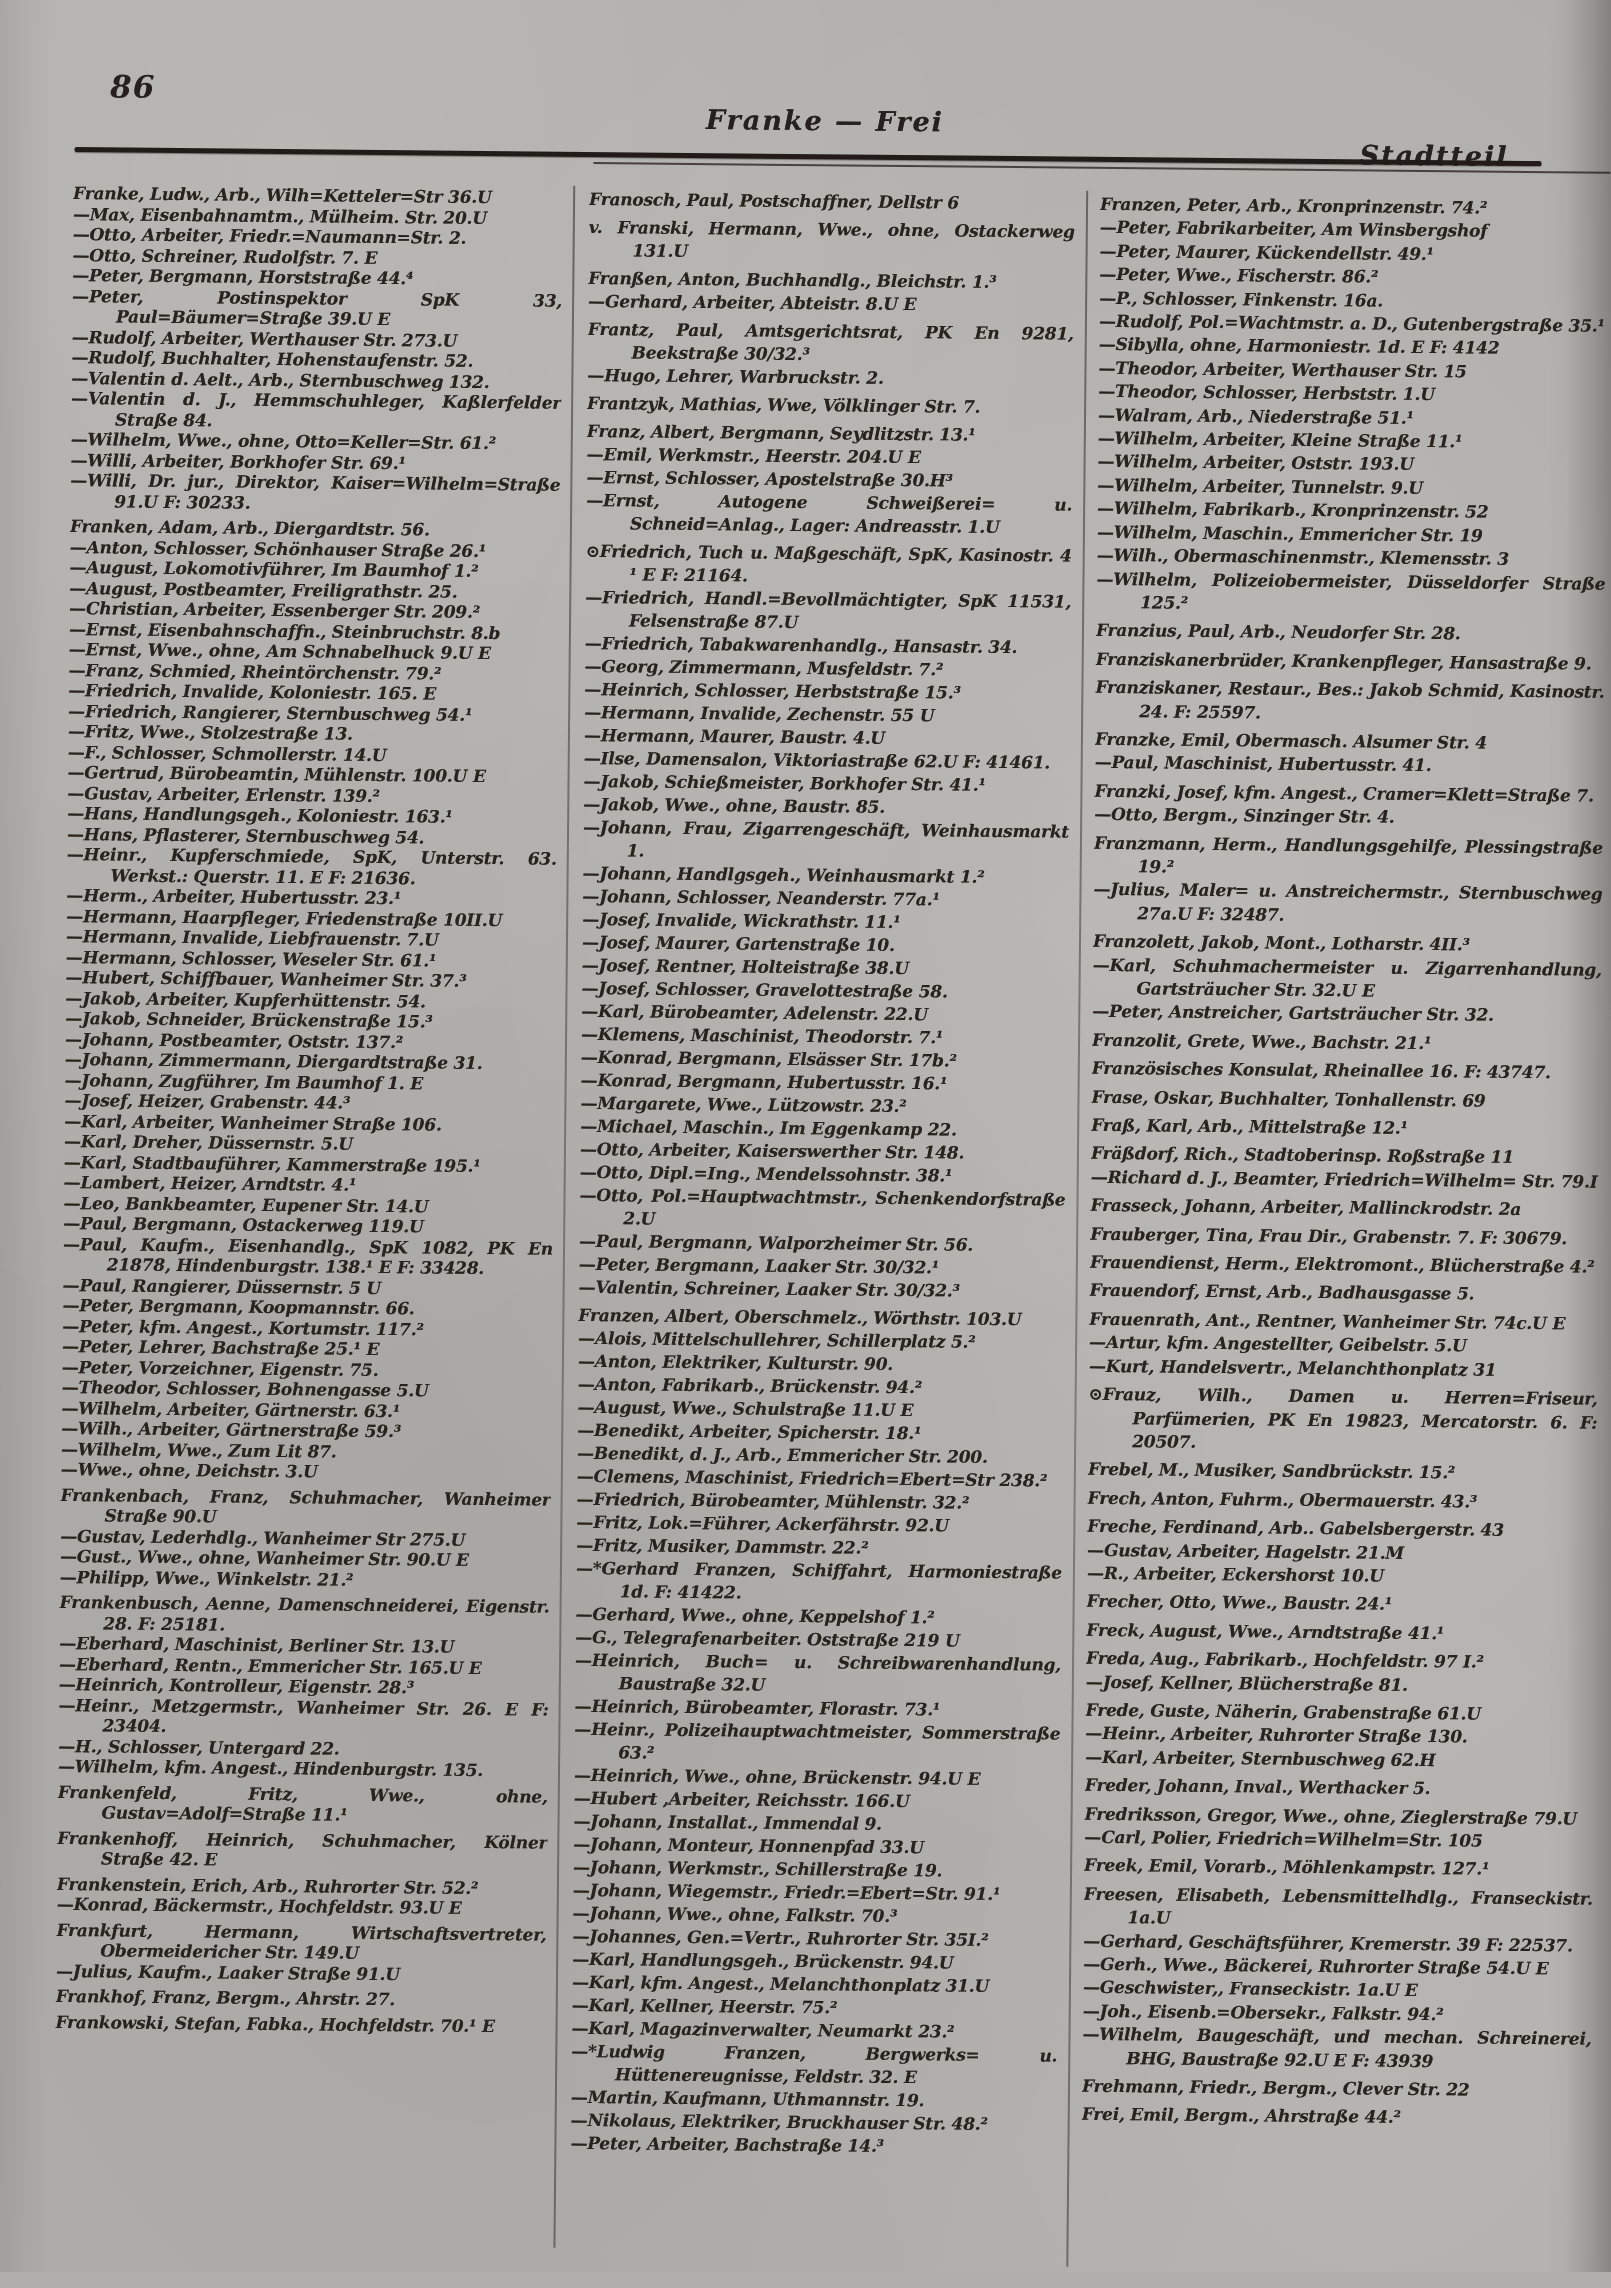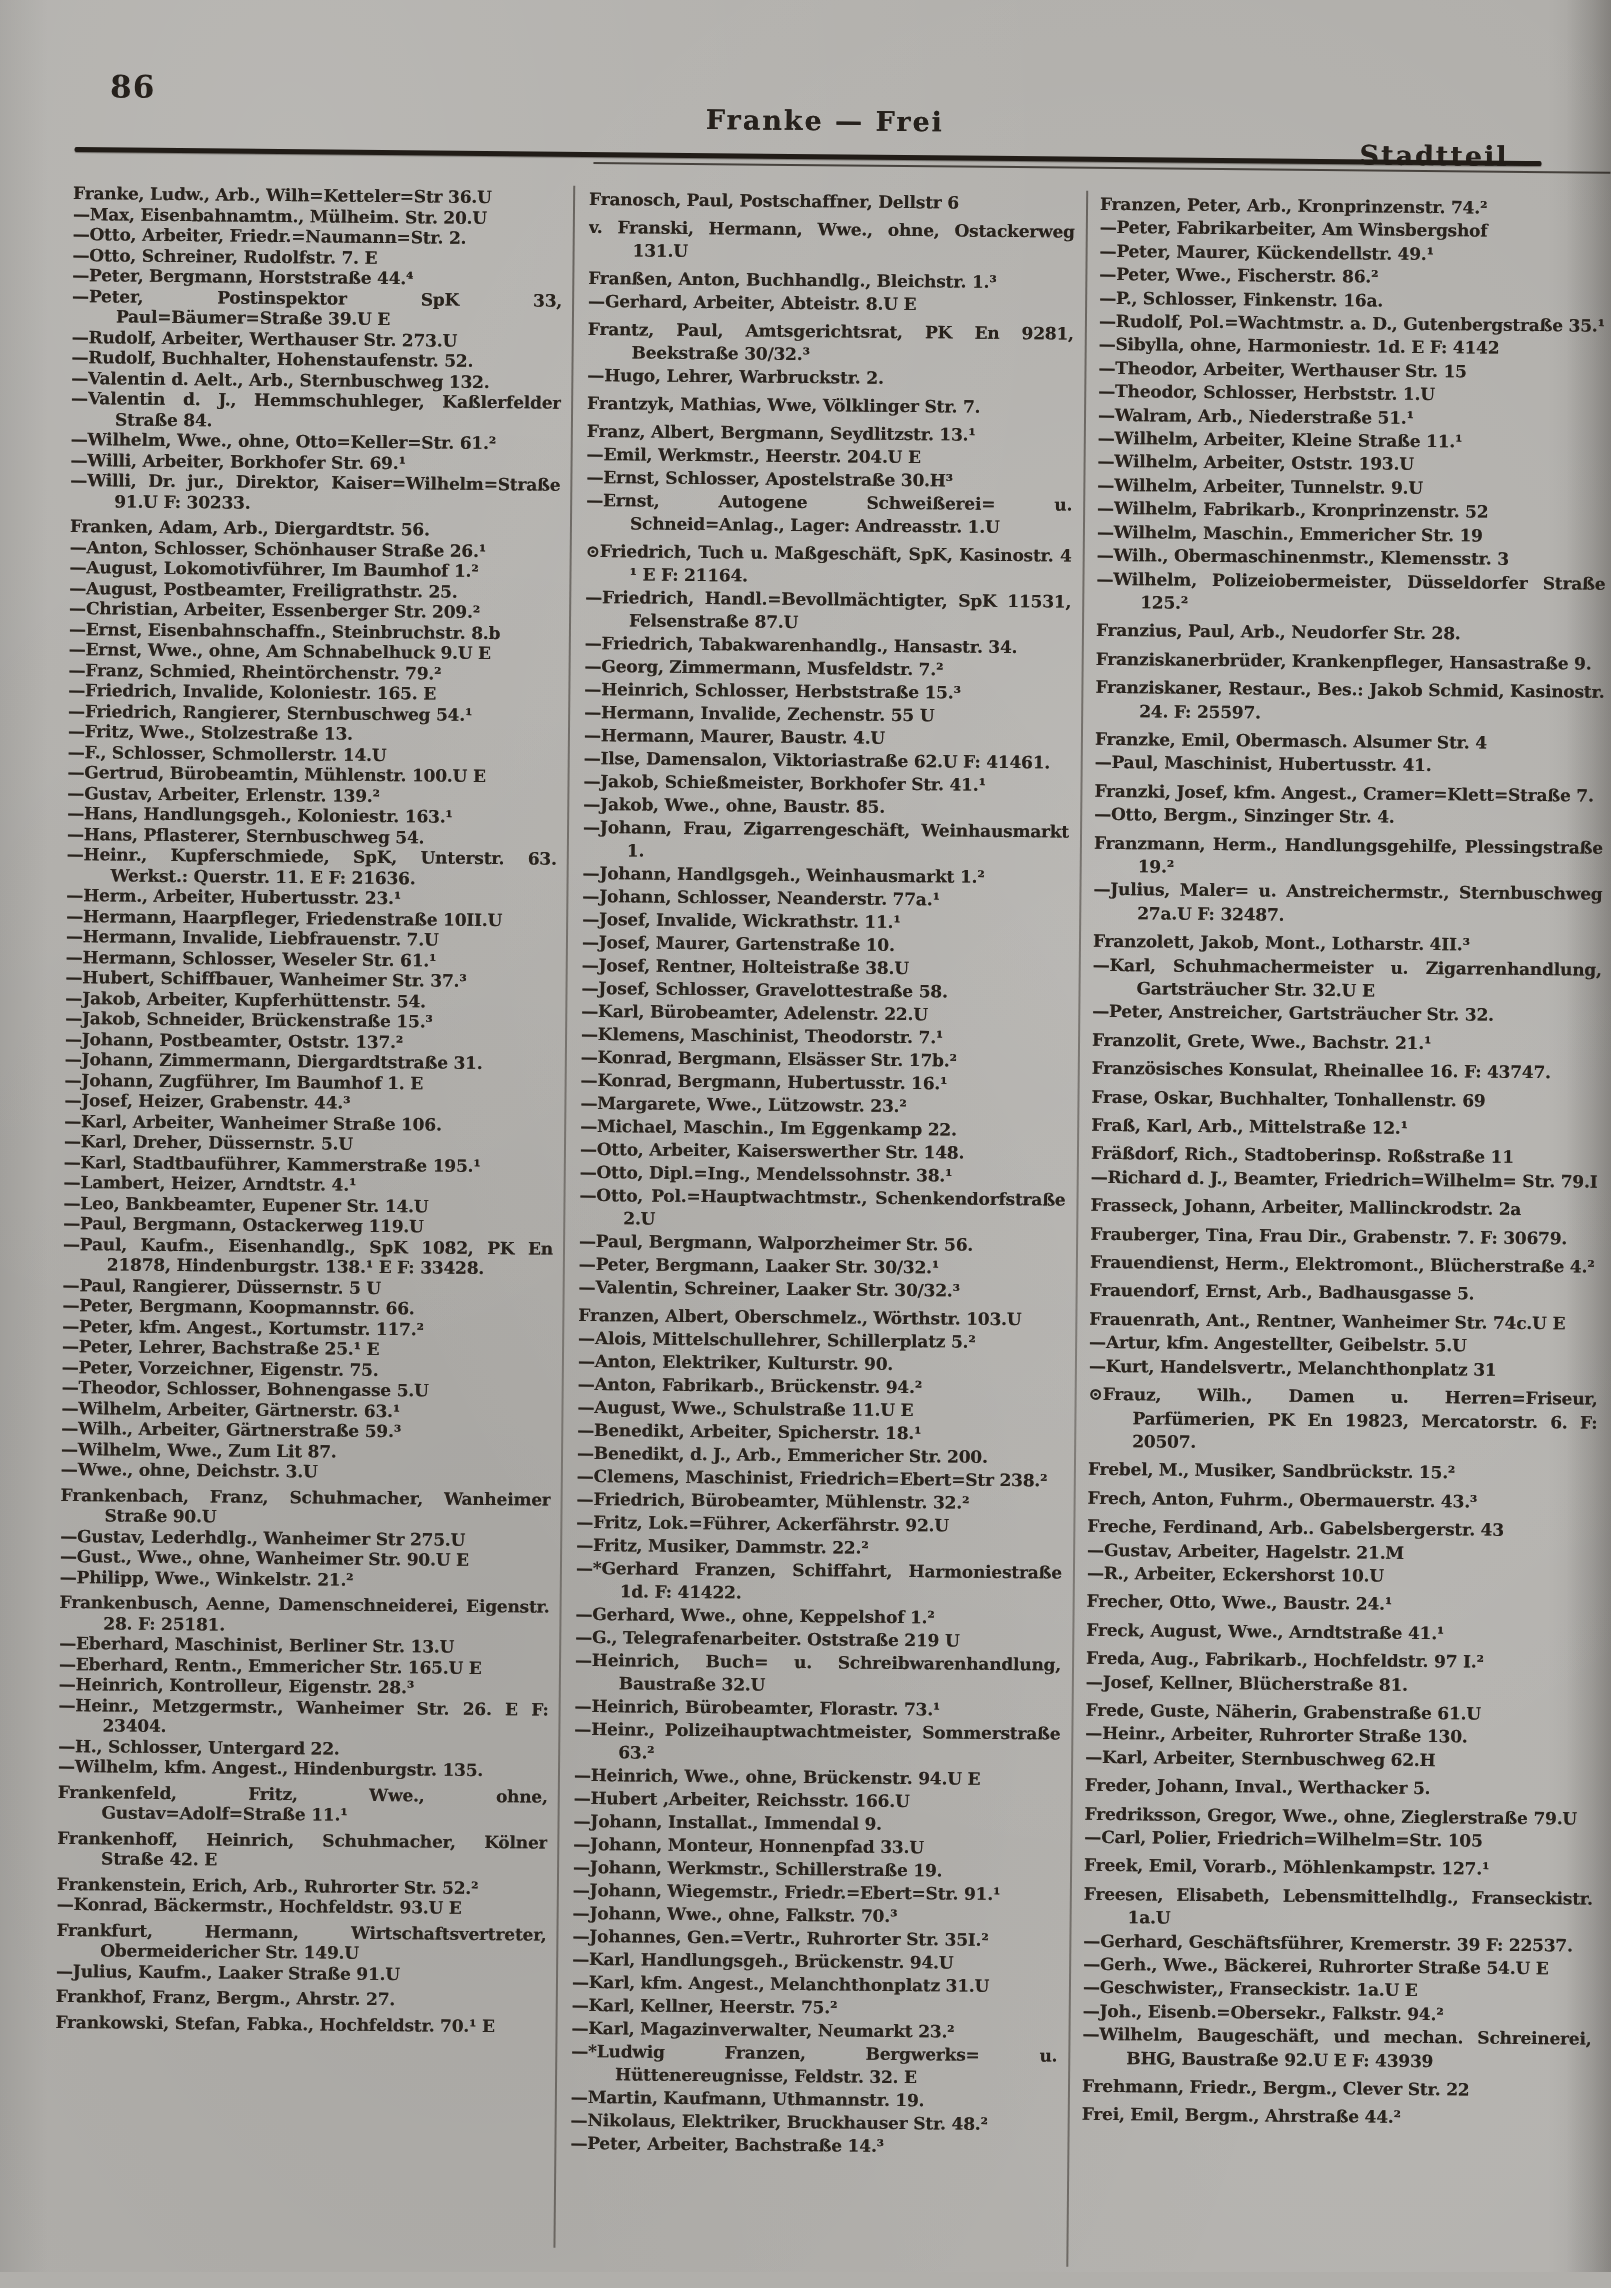--- a/index.html
+++ b/index.html
@@ -10,20 +10,21 @@
   }
   .scan-root{
     position:relative;width:1612px;height:2272px;overflow:hidden;
     background:
       radial-gradient(ellipse at 18% 8%, rgba(255,255,255,0.10), transparent 42%),
       radial-gradient(ellipse at 70% 38%, rgba(255,255,255,0.12), transparent 52%),
       radial-gradient(ellipse at 30% 72%, rgba(0,0,0,0.05), transparent 55%),
       radial-gradient(ellipse at 85% 85%, rgba(255,255,255,0.08), transparent 45%),
       linear-gradient(90deg, rgba(0,0,0,0.08), rgba(0,0,0,0) 3%, rgba(0,0,0,0) 96%, rgba(0,0,0,0.10)),
       #b1afab;
+    font-style: italic;
   }
   
   .gutter-right{
     position:absolute;top:0;right:0;width:46px;height:2289px;
     background:linear-gradient(90deg, rgba(30,25,20,0) 0%, rgba(30,25,20,0.10) 55%, rgba(30,25,20,0.22) 100%);
     pointer-events:none;
   }
   .sheet{
     position:absolute;left:0;top:0;width:1612px;height:2289px;
     transform:rotate(0.55deg);

